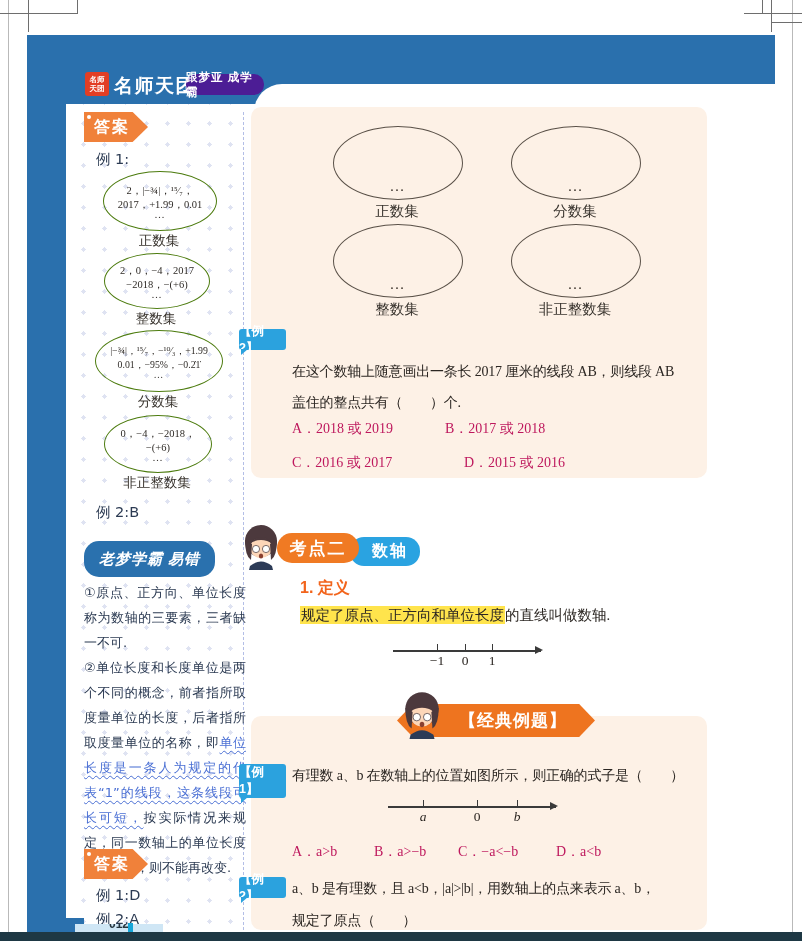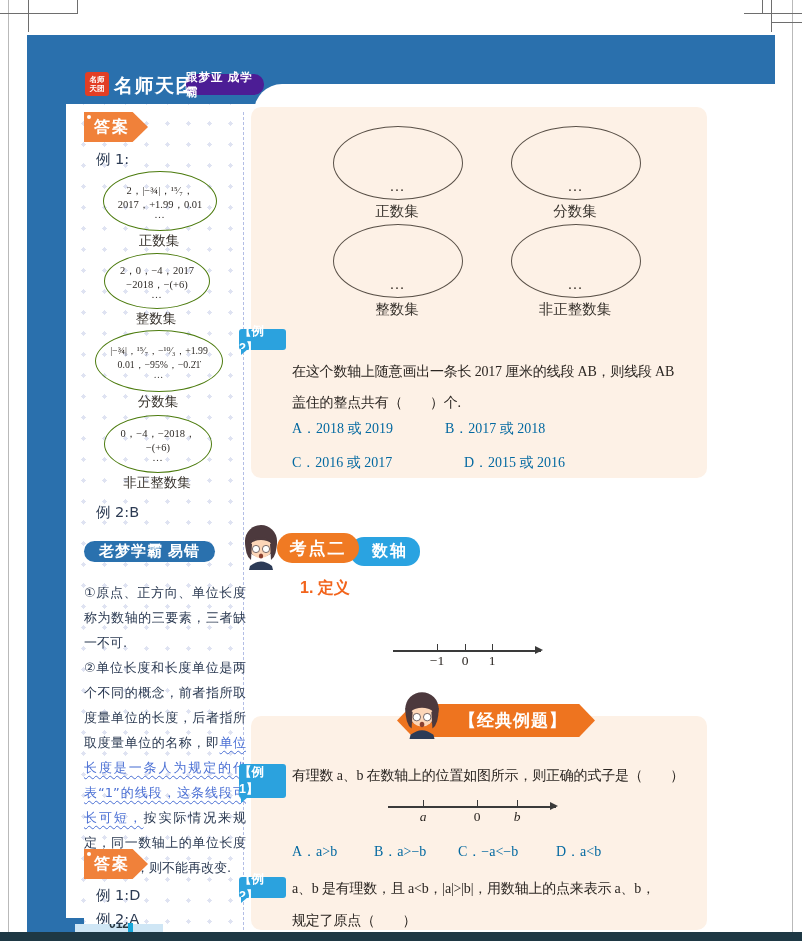--- a/index.html
+++ b/index.html
@@ -33,21 +33,21 @@
   .tip-text{font-family:cursive,"DejaVu Sans",sans-serif;font-size:13px;line-height:25px;color:#2b3a52;text-align:justify;}
   .blue-hand{color:#4a6fd4;text-decoration:underline wavy #4a6fd4 1px;text-underline-offset:3px;}
   .m-oval{border:1px solid #5a5148;border-radius:50%;}
   .m-dots{position:absolute;bottom:4px;left:0;width:100%;text-align:center;font-size:15px;letter-spacing:2px;color:#3c342c;}
   .m-label{text-align:center;font-size:14.5px;color:#37322c;}
   .exbadge{background:#2ba2de;color:#fff;font-family:"Liberation Sans","DejaVu Sans",sans-serif;font-weight:bold;
            font-size:12.5px;border-radius:3px;display:flex;align-items:center;justify-content:center;}
   .exbadge::after{content:"";position:absolute;left:2px;bottom:-5px;
                   border-top:6px solid #2ba2de;border-right:7px solid transparent;}
   .bodytext{font-size:14px;letter-spacing:-0.2px;line-height:31.5px;white-space:nowrap;color:#2b2622;}
-  .optline{font-size:14px;white-space:nowrap;color:#0369a1;}
+  .optline{font-size:14px;white-space:nowrap;color:#be185d;}
   .pill-orange{background:#f07a23;border-radius:15px;color:#fff;font-family:"Liberation Sans","DejaVu Sans",sans-serif;
                font-weight:bold;font-size:17px;display:flex;align-items:center;justify-content:center;letter-spacing:2px;}
   .pill-blue{background:#2aa3e1;border-radius:14px;color:#fff;font-family:"Liberation Sans","DejaVu Sans",sans-serif;
              font-weight:bold;font-size:16px;display:flex;align-items:center;justify-content:flex-end;
              padding-right:12px;box-sizing:border-box;letter-spacing:2px;}
   .def-head{color:#f2641c;font-family:"Liberation Sans","DejaVu Sans",sans-serif;font-weight:bold;font-size:16px;}
   .hl{background:#ffe44c;padding:1px 1px;}
   .numline{position:absolute;}
   .nl-line{position:absolute;left:0;top:10px;height:1.5px;background:#3a3a3a;width:100%;}
   .nl-line::after{content:"";position:absolute;right:-2px;top:-3.6px;border-left:8px solid #3a3a3a;
@@ -121,21 +121,21 @@
 
   <div class="abs s-oval" style="left:104px;top:415px;width:106px;height:56px;">
     <div>0，−4，−2018，</div>
     <div>−(+6)</div>
     <div class="s-dots">…</div>
   </div>
   <div class="abs s-label" style="left:104px;top:474px;width:106px;">非正整数集</div>
 
   <div class="abs hand" style="left:96px;top:503px;font-size:14.5px;">例 2:B</div>
 
-  <div class="abs tip-badge" style="left:84px;top:541px;width:131px;height:21px;">老梦学霸 易错</div>
+  <div class="abs tip-badge" style="left:84px;top:541px;width:131px;height:36px;font-style:italic;">老梦学霸 易错</div>
   <div class="abs tip-text" style="left:84px;top:580px;width:162px;">
     <div>①原点、正方向、单位长度称为数轴的三要素，三者缺一不可.</div>
     <div>
       <span>②单位长度和长度单位是两个不同的概念，前者指所取度量单位的长度，后者指所取度量单位的名称，即</span><span class="blue-hand">单位长度是一条人为规定的代表“1”的线段，这条线段可长可短，</span><span>按实际情况来规定，同一数轴上的单位长度一旦确定，则不能再改变.</span>
     </div>
   </div>
 
   <div class="abs ans-badge" style="left:84px;top:849px;width:64px;height:30px;">
     <span class="wdot"></span>
     <span>答案</span>
@@ -182,20 +182,23 @@
     <path d="M6,18 q0,16 6,20 l1,-16 z" fill="#4c393d"></path>
     <path d="M38,18 q0,16 -6,20 l-1,-16 z" fill="#4c393d"></path>
     <path d="M10,22 q12,-14 24,0 q-12,-8 -24,0 z" fill="#4c393d"></path>
     <circle cx="17" cy="27" r="3.6" fill="#fff" stroke="#5a4a4a" stroke-width="0.8"></circle>
     <circle cx="27" cy="27" r="3.6" fill="#fff" stroke="#5a4a4a" stroke-width="0.8"></circle>
     <ellipse cx="22" cy="34" rx="2.2" ry="2.6" fill="#8a4030"></ellipse>
     <path d="M11,44 q11,-9 22,0 l1,4 l-24,0 z" fill="#2c3b57"></path>
   </svg>
 
   <div class="abs def-head" style="left:300px;top:578px;">1. 定义</div>
+  <div class="abs" style="left:300px;top:606px;font-size:14.5px;">
+    <span class="hl">规定了原点、正方向和单位长度</span><span>的直线叫做数轴.</span>
+  </div>
   <div class="numline" style="left:393px;top:640px;width:148px;height:30px;">
     <div class="nl-line"></div>
     <div class="nl-tick" style="left:44px;"></div>
     <div class="nl-tick" style="left:72px;"></div>
     <div class="nl-tick" style="left:99px;"></div>
     <span class="nl-lab" style="left:44px;">−1</span>
     <span class="nl-lab" style="left:72px;">0</span>
     <span class="nl-lab" style="left:99px;">1</span>
   </div>
 

